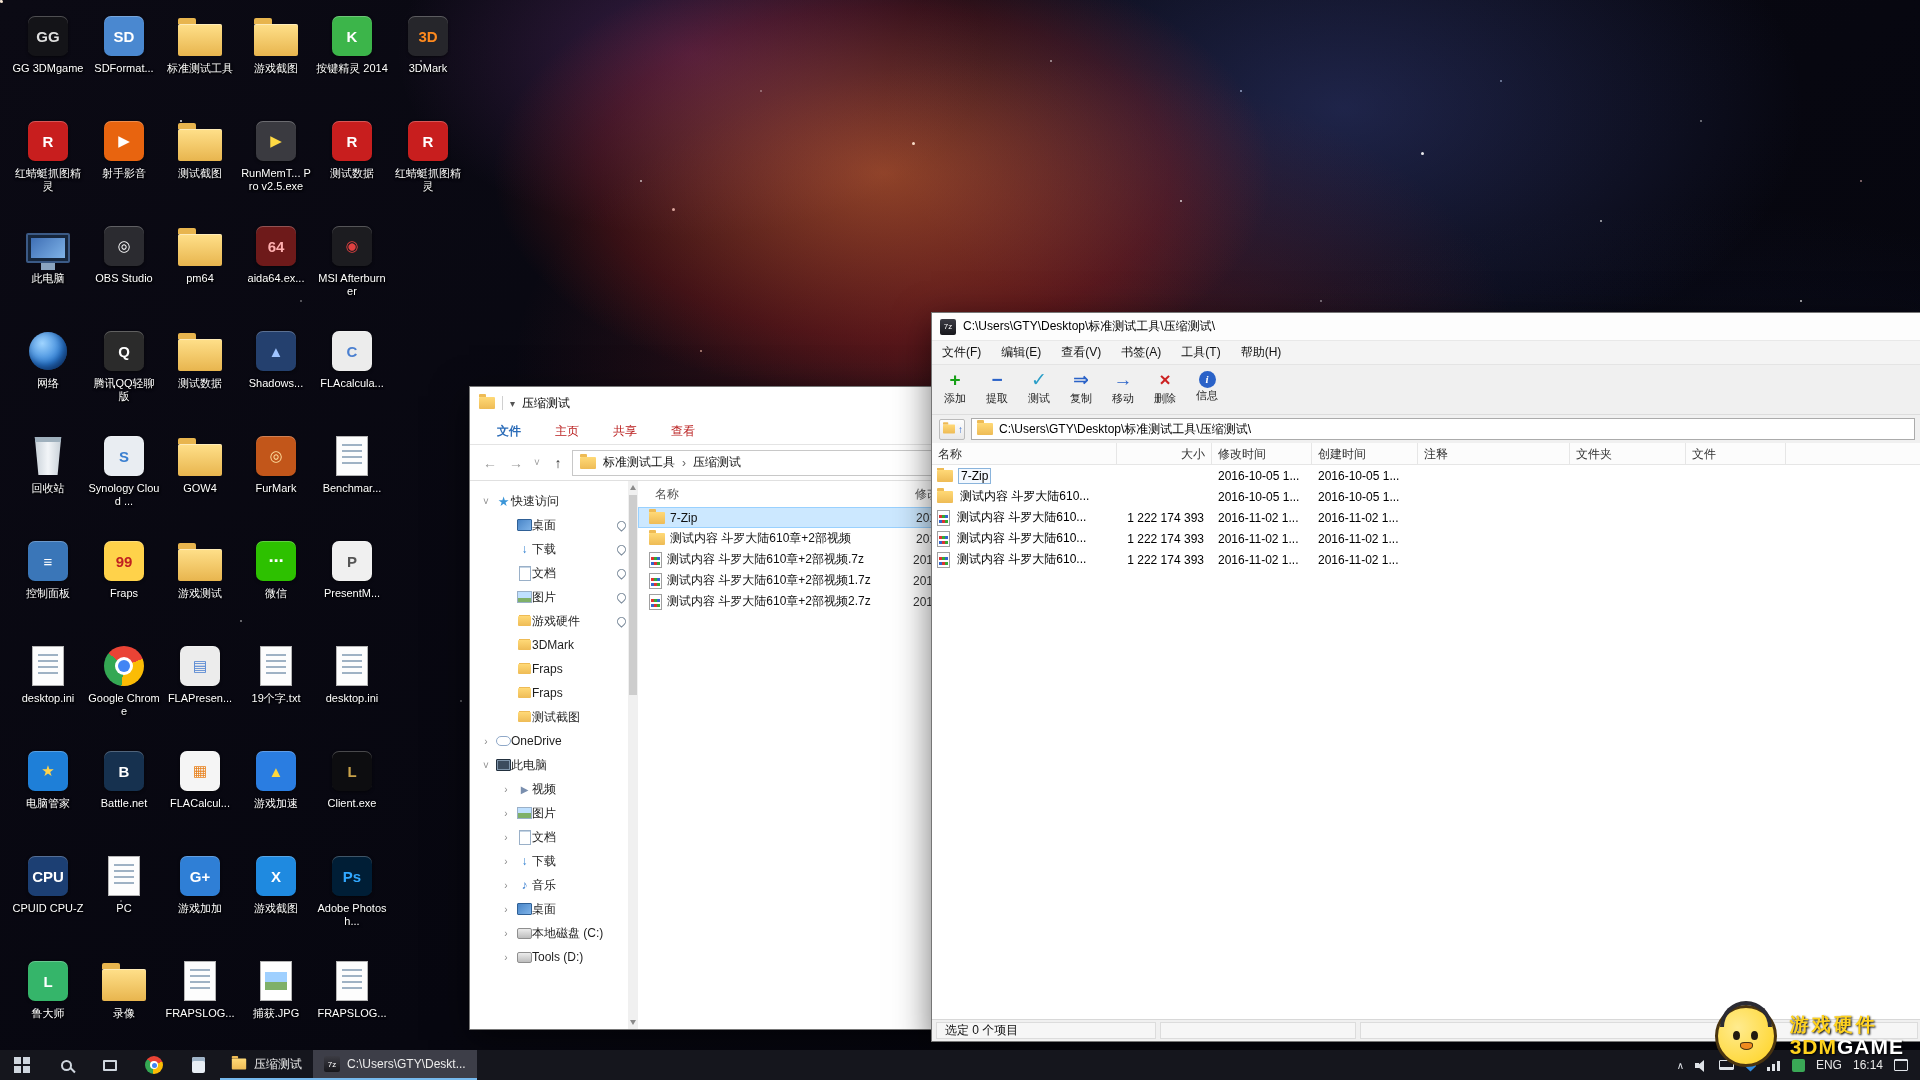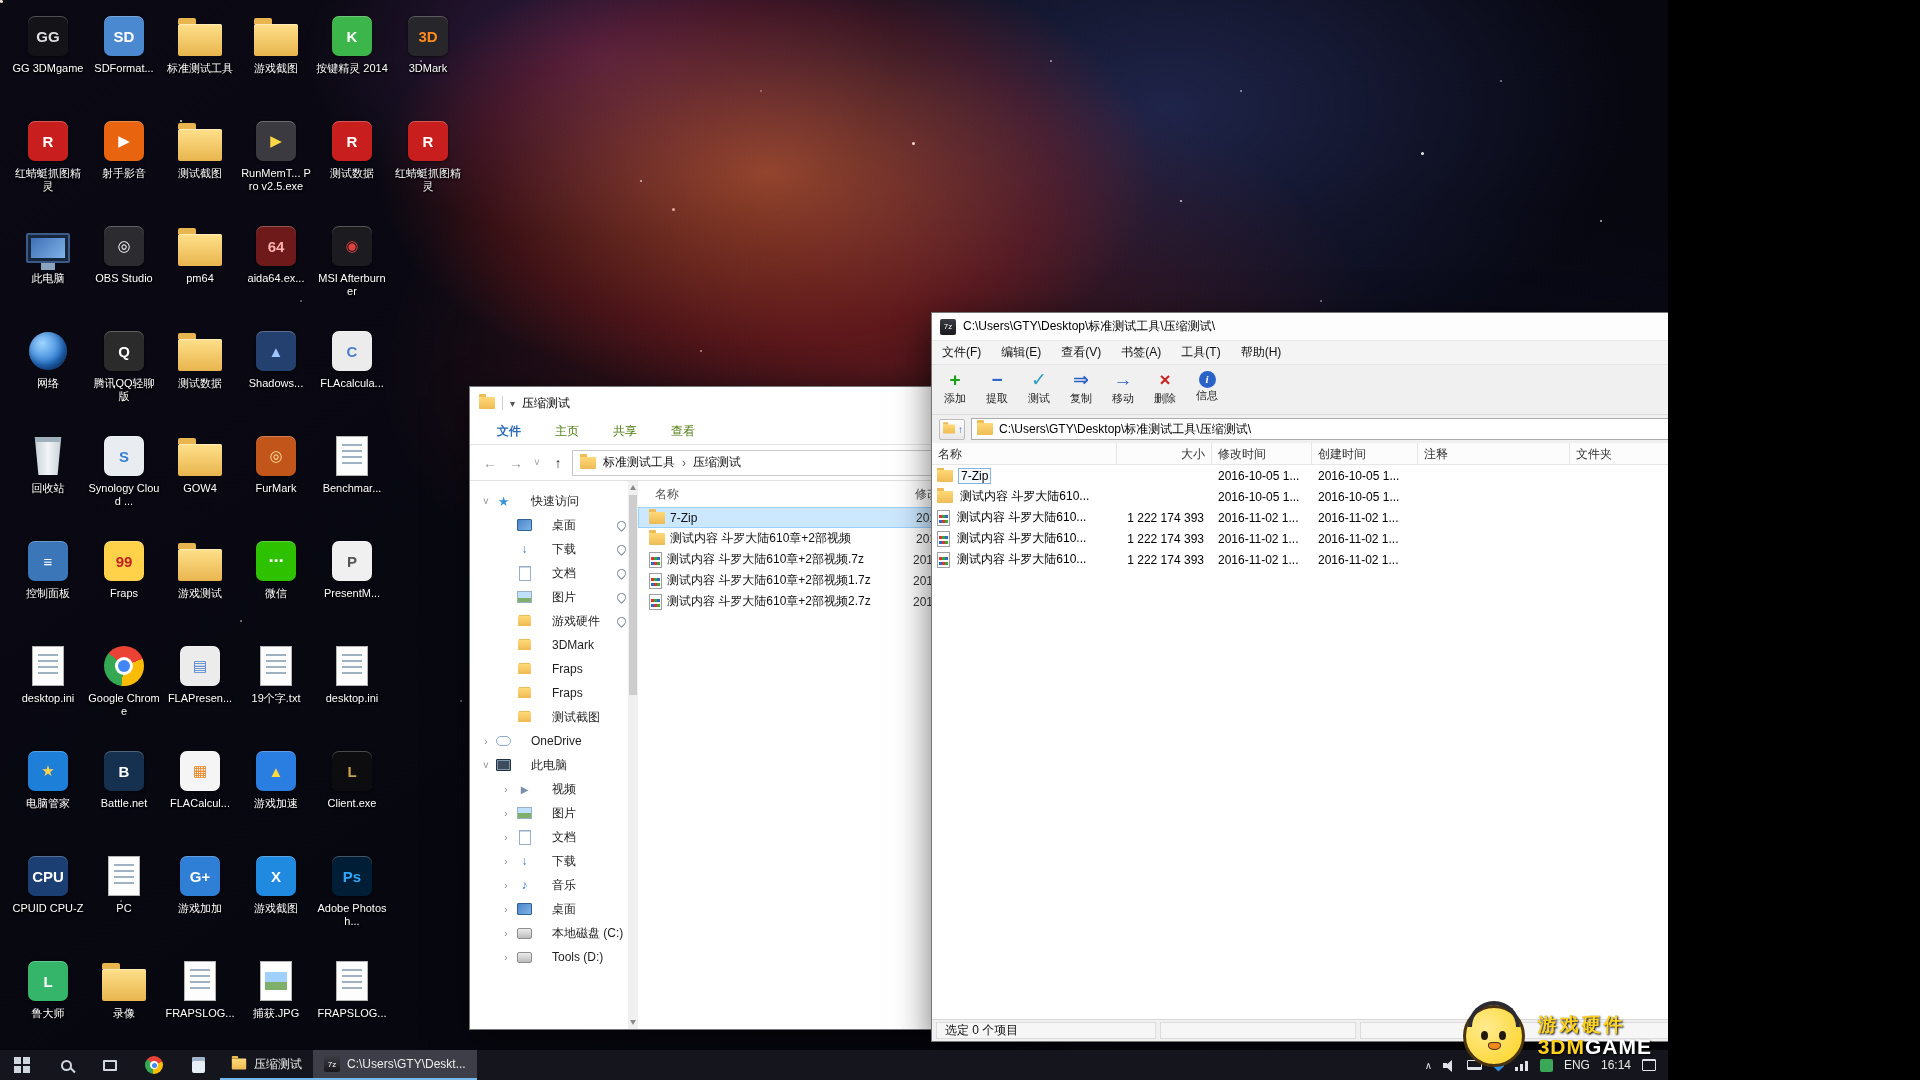--- a/index.html
+++ b/index.html
@@ -1,18 +1,18 @@
 <!DOCTYPE html>
 <html><head>
 <meta charset="utf-8">
 <style>
 *{margin:0;padding:0;box-sizing:border-box}
 html,body{width:1920px;height:1080px}
 body{font-family:"Liberation Sans","DejaVu Sans",sans-serif;overflow:hidden;background:#000}
-.screen{position:relative;width:1668px;height:1080px;overflow:hidden;
+.screen{position:relative;width:1920px;height:1080px;overflow:hidden;
  background:
   radial-gradient(ellipse 520px 300px at 46% 16%,rgba(255,120,60,.50),rgba(200,40,30,.22) 55%,transparent 75%),
   radial-gradient(ellipse 700px 430px at 53% 34%,rgba(185,45,45,.38),transparent 72%),
   radial-gradient(ellipse 420px 260px at 36% 5%,rgba(150,70,170,.32),transparent 70%),
   radial-gradient(ellipse 640px 380px at 70% 10%,rgba(90,110,220,.28),transparent 72%),
   radial-gradient(ellipse 800px 520px at 88% 55%,rgba(55,75,150,.20),transparent 75%),
   radial-gradient(ellipse 320px 220px at 80% 76%,rgba(200,60,60,.16),transparent 70%),
   linear-gradient(145deg,#0b0a14,#070710 55%,#05050c)}
 .stars{position:absolute;inset:0;pointer-events:none}
 .stars::before{content:"";position:absolute;width:2px;height:2px;border-radius:50%;background:rgba(255,255,255,.9);
@@ -55,31 +55,31 @@
 
 
 .win{position:absolute;background:#f0f0f0;border:1px solid #767676;box-shadow:0 10px 34px rgba(0,0,0,.55)}
 
 
 .explorer{left:469px;top:386px;width:560px;height:644px;z-index:10;display:flex;flex-direction:column}
 .ex-titlebar{height:32px;background:#fff;display:flex;align-items:center;gap:7px;padding:0 9px;font-size:12px;color:#000}
 .qat-sep{width:1px;height:14px;background:#d0d0d0}
 .qat-caret{color:#555;font-size:10px}
 .ex-tabs{height:26px;background:#fff;border-bottom:1px solid #e4e4e4;display:flex;align-items:center;padding-left:10px}
-.ex-tab{padding:4px 17px;font-size:12px;color:#4d7c0f}
+.ex-tab{padding:4px 17px;font-size:12px;color:#b91c1c}
 .ex-tab.accent{color:#2b6cb8;font-weight:bold}
 .ex-addr{height:36px;background:#fff;border-bottom:1px solid #e0e0e0;display:flex;align-items:center;padding:0 8px;gap:2px}
 .addr-btn{width:24px;text-align:center;color:#999;font-size:14px}
 .addr-btn.dark{color:#333}
 .addr-btn.small{width:14px;font-size:10px}
 .addr-box{flex:1;height:26px;border:1px solid #c8c8c8;background:#fff;display:flex;align-items:center;padding:0 7px;gap:7px;font-size:12px;color:#111;overflow:hidden;white-space:nowrap}
 .crumb-sep{color:#666;font-size:12px}
 .ex-body{flex:1;display:flex;min-height:0;background:#fff}
 .ex-nav{width:168px;position:relative;padding-top:8px;flex:none}
-.nav-row{height:24px;display:flex;align-items:center;gap:20px;font-size:12px;color:#1e1e1e;padding-left:26px;position:relative;white-space:nowrap}
+.nav-row{height:24px;display:flex;align-items:center;gap:0;font-size:12px;color:#1e1e1e;padding-left:26px;position:relative;white-space:nowrap}
 .nav-row.indent{padding-left:47px}
 .nav-row::before{content:attr(data-arrow);position:absolute;left:10px;color:#8a8a8a;font-size:10px;width:12px;text-align:center}
 .nav-row.indent::before{left:30px}
 .nav-row.pinned::after{content:"";position:absolute;right:12px;width:7px;height:7px;border:1px solid #7a8a9a;border-radius:50% 50% 50% 0;transform:rotate(-45deg)}
 .nic{width:15px;height:15px;flex:none;display:flex;align-items:center;justify-content:center;font-size:12px}
 [data-icon="star"] .nic::before{content:"★";color:#3a95d8;font-size:13px}
 [data-icon="desktop"] .nic::before{content:"";width:13px;height:10px;background:linear-gradient(135deg,#4a86c8,#7fb3e8);border:1px solid #2f6096;border-radius:1px}
 [data-icon="download"] .nic::before{content:"↓";color:#2f7fd0;font-weight:bold}
 [data-icon="doc"] .nic::before{content:"";width:10px;height:13px;background:#fff;border:1px solid #9ab0c8;box-shadow:inset 0 3px 0 -2px #c4d4e4,inset 0 6px 0 -5px #c4d4e4}
 [data-icon="pic"] .nic::before{content:"";width:13px;height:10px;background:linear-gradient(#bfe0ff 55%,#7fb069 55%);border:1px solid #9ab0c8}

